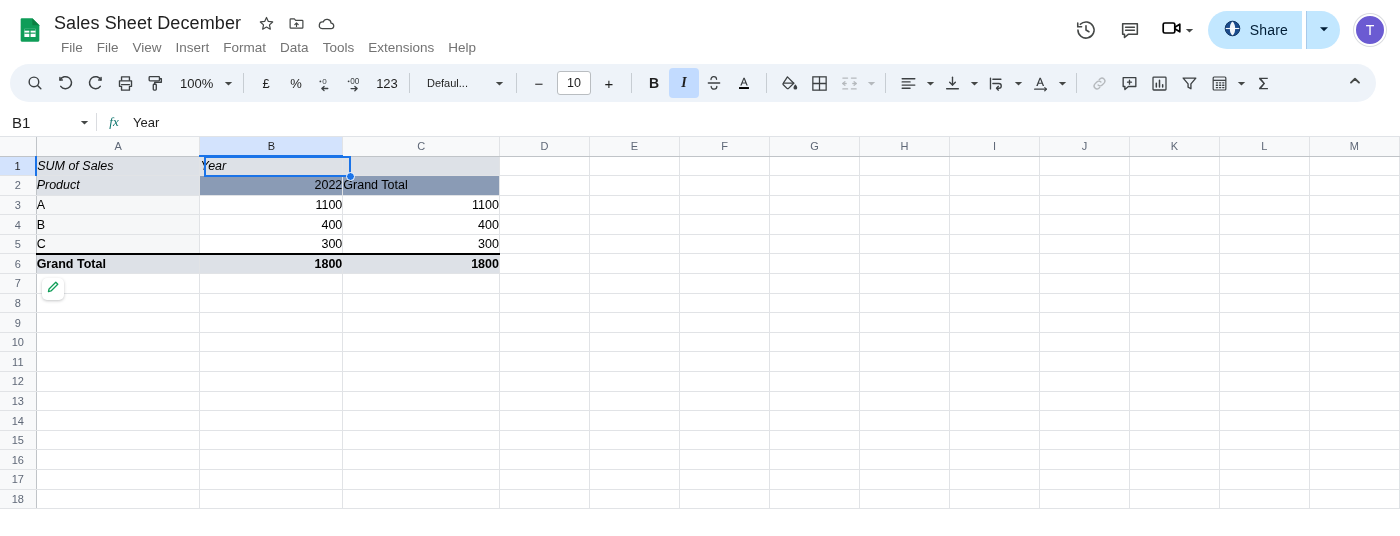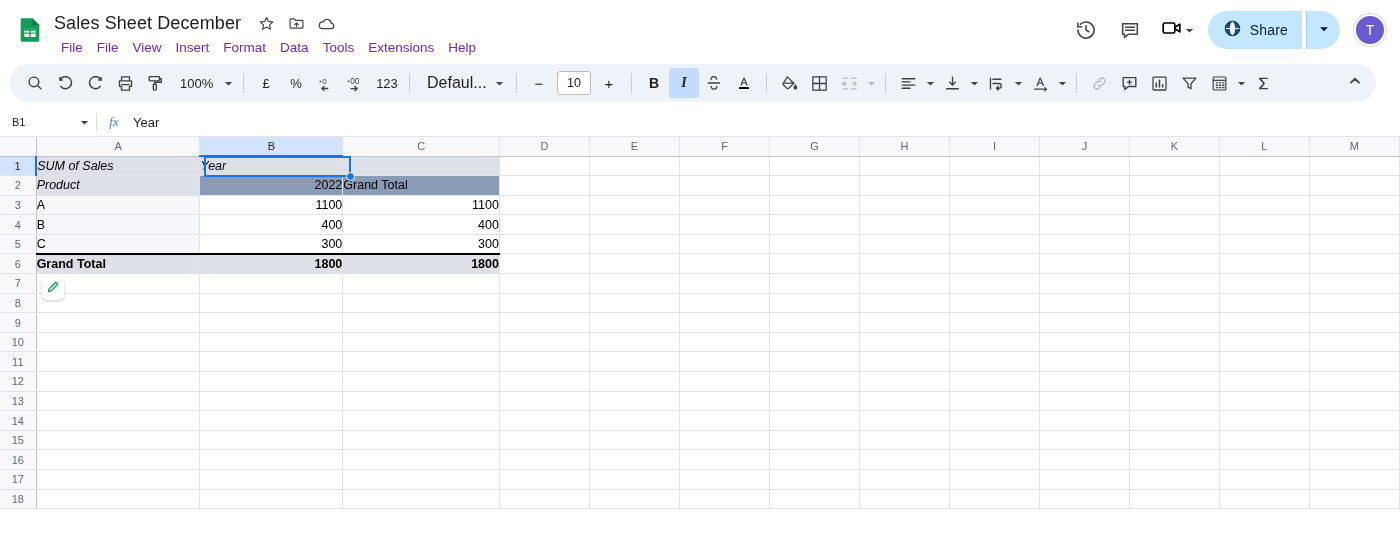--- a/index.html
+++ b/index.html
@@ -38,21 +38,21 @@
   }
   .title-icon {
     width: 26px; height: 26px;
     display: flex; align-items: center; justify-content: center;
     color: #444746;
     margin-right: 4px;
   }
   .menu-row { display: flex; align-items: center; margin-top: 1px; }
   .menu-item {
     font-size: 13.5px;
-    color: #6d28d9;
+    color: #737373;
     padding: 3px 7px;
     border-radius: 4px;
     white-space: nowrap;
     cursor: default;
   }
 
   .top-right {
     position: absolute;
     right: 14px; top: 10px;
     display: flex; align-items: center; gap: 4px;
@@ -116,21 +116,21 @@
     cursor: default;
     flex: none;
   }
   .tb.active { background: #c2dbff; }
   .tb.disabled { color: #b5b9bd; }
   .tb-text { font-size: 13px; color: #1f1f1f; }
   .sep { width: 1px; height: 20px; background: #c7cdd3; margin: 0 7px; flex: none; }
   .zoom-ctl { display: flex; align-items: center; height: 30px; border-radius: 4px; padding: 0 2px 0 8px; margin-left: 2px;}
   .zoom-val { font-size: 13px; color: #1f1f1f; width: 42px; }
   .font-ctl { display: flex; align-items: center; height: 30px; border-radius: 4px; padding: 0 4px 0 10px; width: 92px; justify-content: space-between;}
-  .font-name { font-size: 16px; color: #1f1f1f; }
+  .font-name { font-size: 11px; color: #1f1f1f; }
   .size-box {
     width: 34px; height: 24px;
     border: 1px solid #b9bdc1;
     border-radius: 3px;
     background: #fff;
     font-size: 12.5px;
     color: #1f1f1f;
     text-align: center;
     line-height: 22px;
     margin: 0 3px;
@@ -152,27 +152,27 @@
     background: #fff;
     margin-top: 6px;
   }
   .namebox {
     width: 96px; height: 28px;
     display: flex; align-items: center;
     padding-left: 12px; padding-right: 6px;
     justify-content: space-between;
     flex: none;
   }
-  .namebox-val { font-size: 11px; color: #1f1f1f; }
+  .namebox-val { font-size: 15px; color: #1f1f1f; }
   .fb-sep { width: 1px; height: 18px; background: #dadce0; }
   .fx {
     width: 34px;
     display: flex; align-items: center; justify-content: center;
     font-size: 13px; font-style: italic;
-    color: #3b82f6;
+    color: #0f766e;
     font-family: "Liberation Serif", serif;
     flex: none;
   }
   .formula-val { font-size: 13px; color: #1f1f1f; padding-left: 2px; }
 
   
   .grid { position: relative; width: 1400px; height: 391px; overflow: hidden; background: #fff; }
   table.sheet { border-collapse: collapse; table-layout: fixed; }
   table.sheet td, table.sheet th { padding: 0; margin: 0; }
 

